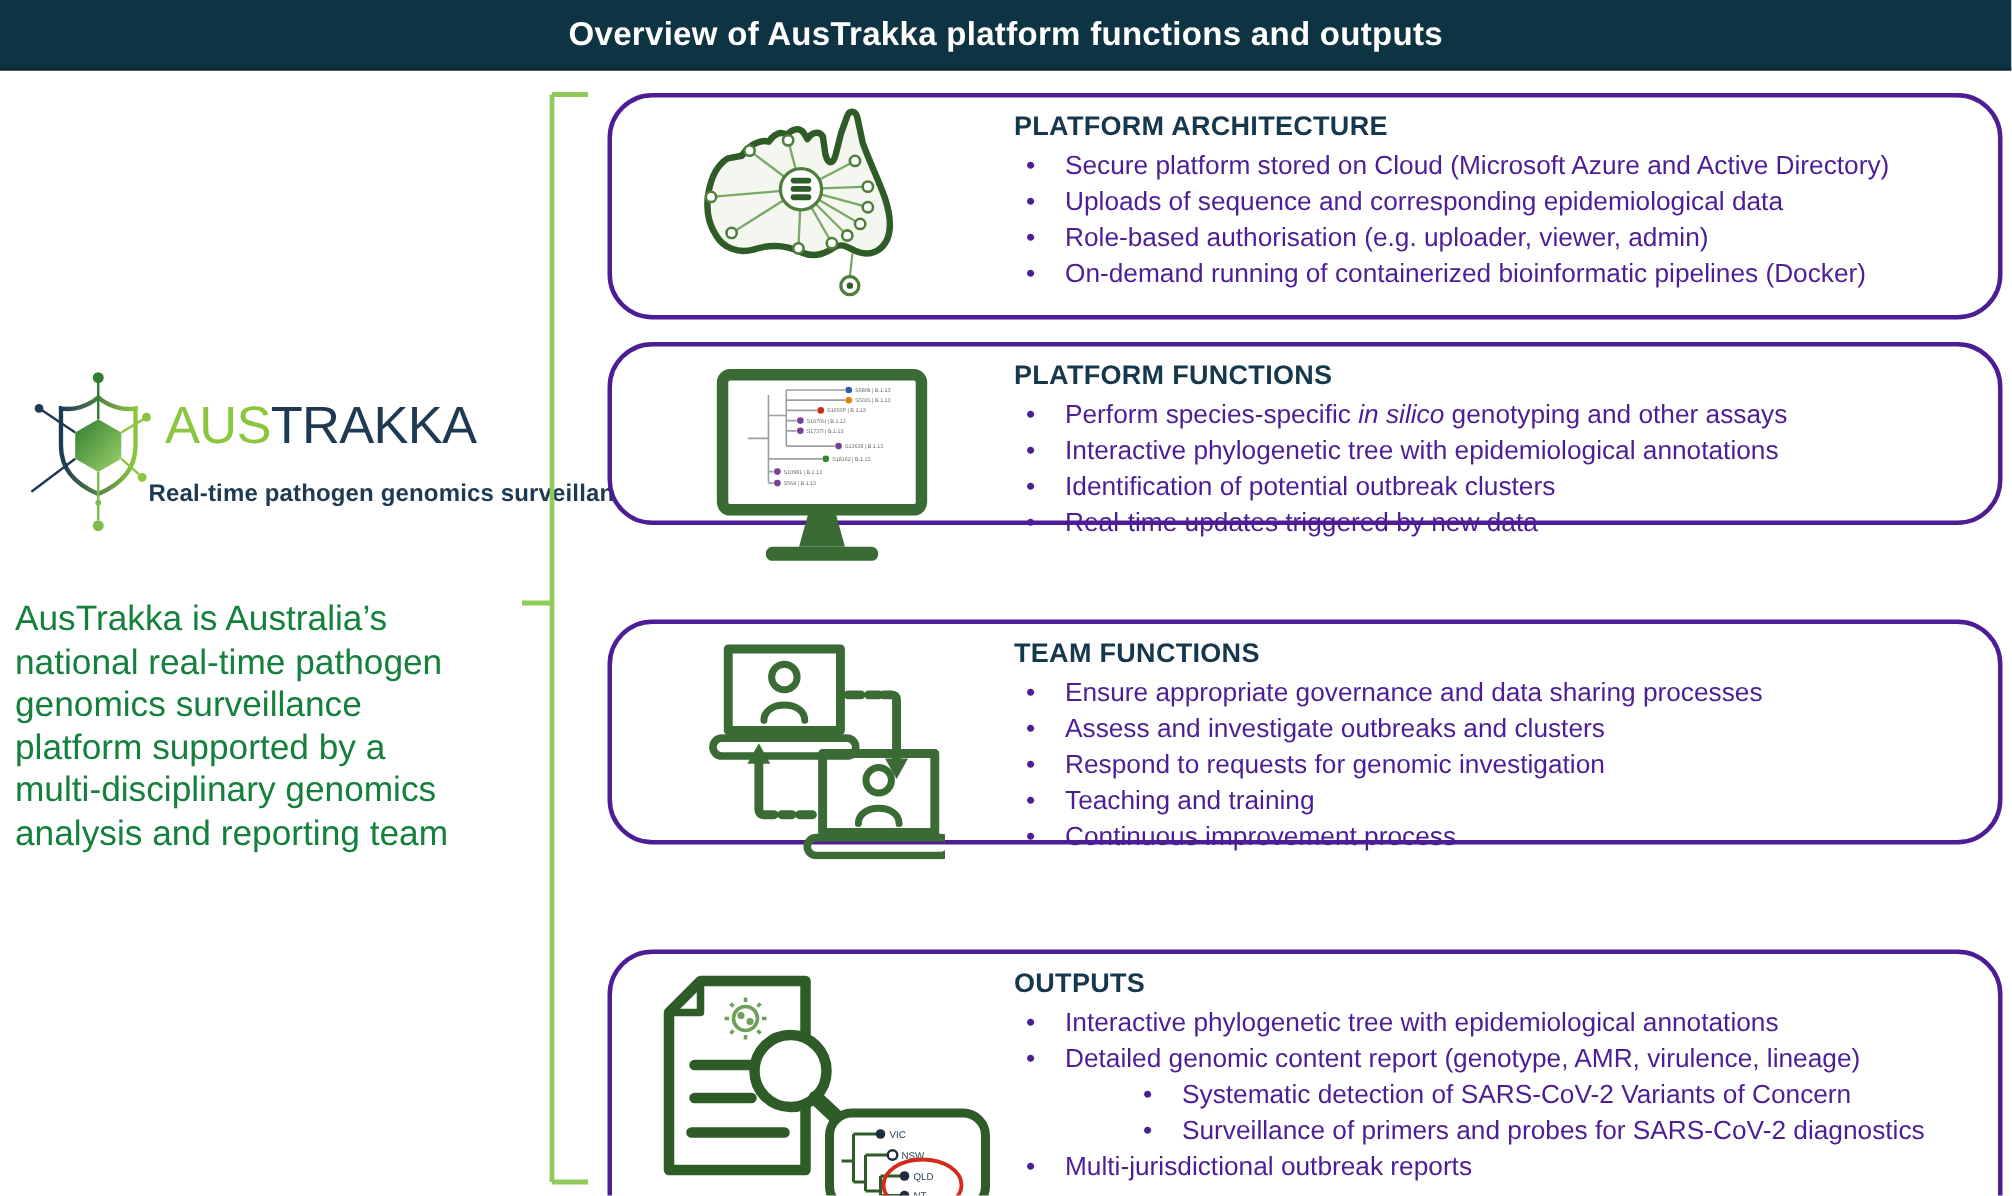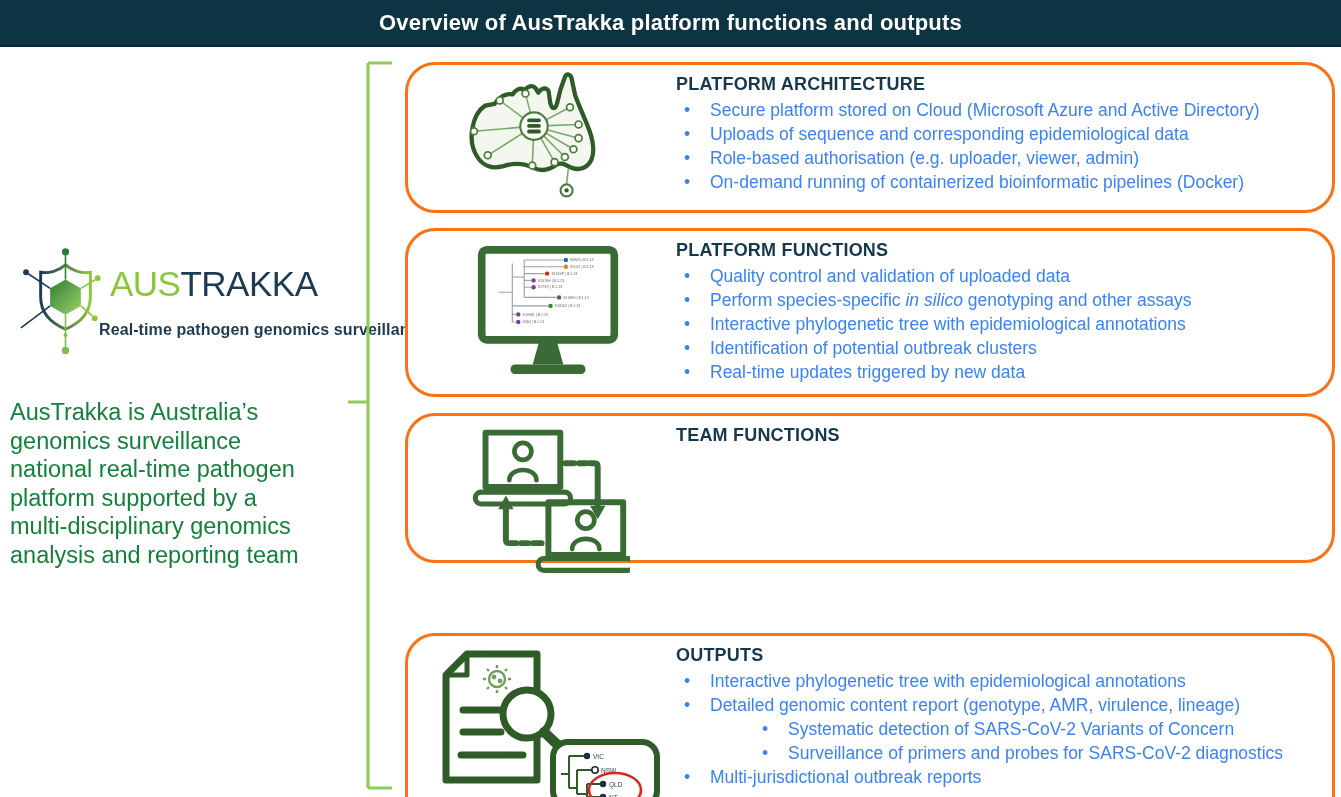--- a/index.html
+++ b/index.html
@@ -18,30 +18,30 @@
   .brand .g{color:#8cc63f;} .brand .n{color:#1d3a52;}
   .tagline{position:absolute;left:84px;top:81px;font-size:16px;font-weight:bold;color:#1d3a52;white-space:nowrap;letter-spacing:.1px;}
 
   
   .intro{position:absolute;left:10px;top:398px;width:340px;font-size:23.5px;line-height:28.6px;color:#15803d;}
 
   
   .bracket{position:absolute;left:340px;top:55px;}
 
   
-  .card{position:absolute;left:405px;width:930px;background:#fff;border:3px solid #f97316;border-radius:30px;box-sizing:border-box;}
+  .card{position:absolute;left:405px;width:930px;background:#fff;border:3px solid #4c1d95;border-radius:30px;box-sizing:border-box;}
   .card1{top:62px;height:151px;}
-  .card2{top:228px;height:169px;}
+  .card2{top:228px;height:122px;}
   .card3{top:413px;height:150px;}
   .card4{top:633px;height:237px;}
   .card .icon-box{position:absolute;}
   .card .content{position:absolute;left:268px;top:9px;right:10px;}
   .card h2{margin:0 0 3px 0;font-size:18px;font-weight:bold;color:#16384c;letter-spacing:.2px;}
   .card ul{margin:0;padding:0;list-style:none;}
-  .card li{position:relative;padding-left:34px;font-size:17.5px;line-height:24px;color:#3b82f6;}
+  .card li{position:relative;padding-left:34px;font-size:17.5px;line-height:24px;color:#4c1d95;}
   .card li:before{content:"•";position:absolute;left:8px;}
   .card ul.sub{margin-left:78px;}
   .card ul.sub li{padding-left:34px;}
   .em{font-style:italic;}
 </style>
 </head>
 <body>
 
 <div class="header">
   <h1>Overview of AusTrakka platform functions and outputs</h1>
@@ -75,22 +75,22 @@
     <polygon points="65,50 86,62 86,86 65,98 44,86 44,62" fill="url(#gHex)"></polygon>
   </svg>
   <div class="brand">
     <span class="g">AUS</span><span class="n">TRAKKA</span>
   </div>
   <div class="tagline">Real-time pathogen genomics surveillance</div>
 </div>
 
 <div class="intro">
   <div>AusTrakka is Australia’s</div>
+  <div>national real-time pathogen</div>
   <div>genomics surveillance</div>
-  <div>national real-time pathogen</div>
   <div>platform supported by a</div>
   <div>multi-disciplinary genomics</div>
   <div>analysis and reporting team</div>
 </div>
 
 <svg class="bracket" width="60" height="742" viewBox="0 0 60 742">
   <path d="M28,8 V733 M28,8 H52 M28,733 H52 M28,347 H8" fill="none" stroke="#8fca5a" stroke-width="3.2"></path>
 </svg>
 
 <div class="card card1">
@@ -176,21 +176,20 @@
         <text x="118" y="65.5">S13639 | B.1.13</text>
         <text x="108" y="75.5">S18162 | B.1.13</text>
         <text x="70" y="85.5">S10981 | B.1.13</text>
         <text x="70" y="94.5">S564 | B.1.13</text>
       </g>
     </svg>
   </div>
   <div class="content">
     <h2>PLATFORM FUNCTIONS</h2>
     <ul>
-      <li>Quality control and validation of uploaded data</li>
       <li><span>Perform species-specific </span><span class="em">in silico</span><span> genotyping and other assays</span></li>
       <li>Interactive phylogenetic tree with epidemiological annotations</li>
       <li>Identification of potential outbreak clusters</li>
       <li>Real-time updates triggered by new data</li>
     </ul>
   </div>
 </div>
 
 <div class="card card3">
   <div class="icon-box" style="left:52px;top:8px;">
@@ -208,20 +207,27 @@
         <path d="M152,46 H158 Q162,46 162,50 V96" stroke-width="7"></path>
         <path d="M96,140 h-10 M80,140 h-8" stroke-width="7"></path>
         <path d="M66,140 H58 Q54,140 54,136 V100" stroke-width="7"></path>
       </g>
       <polygon points="153,96 171,96 162,112" fill="#3a6b35"></polygon>
       <polygon points="45,100 63,100 54,84" fill="#3a6b35"></polygon>
     </svg>
   </div>
   <div class="content">
     <h2>TEAM FUNCTIONS</h2>
+    <ul>
+      <li>Ensure appropriate governance and data sharing processes</li>
+      <li>Assess and investigate outbreaks and clusters</li>
+      <li>Respond to requests for genomic investigation</li>
+      <li>Teaching and training</li>
+      <li>Continuous improvement process</li>
+    </ul>
   </div>
 </div>
 
 <div class="card card4">
   <div class="icon-box" style="left:27px;top:12px;">
     <svg width="228" height="162" viewBox="0 0 228 162">
       <g stroke="#2f5b28" fill="#ffffff" stroke-linejoin="round" stroke-linecap="round">
         <path d="M32,6 H102 V132 H11 V27 Z" stroke-width="7"></path>
         <path d="M32,6 V27 H11" stroke-width="5" fill="none"></path>
         <path d="M28,62 H76 M28,84 H66 M26,107 H88" stroke-width="7" fill="none"></path>

